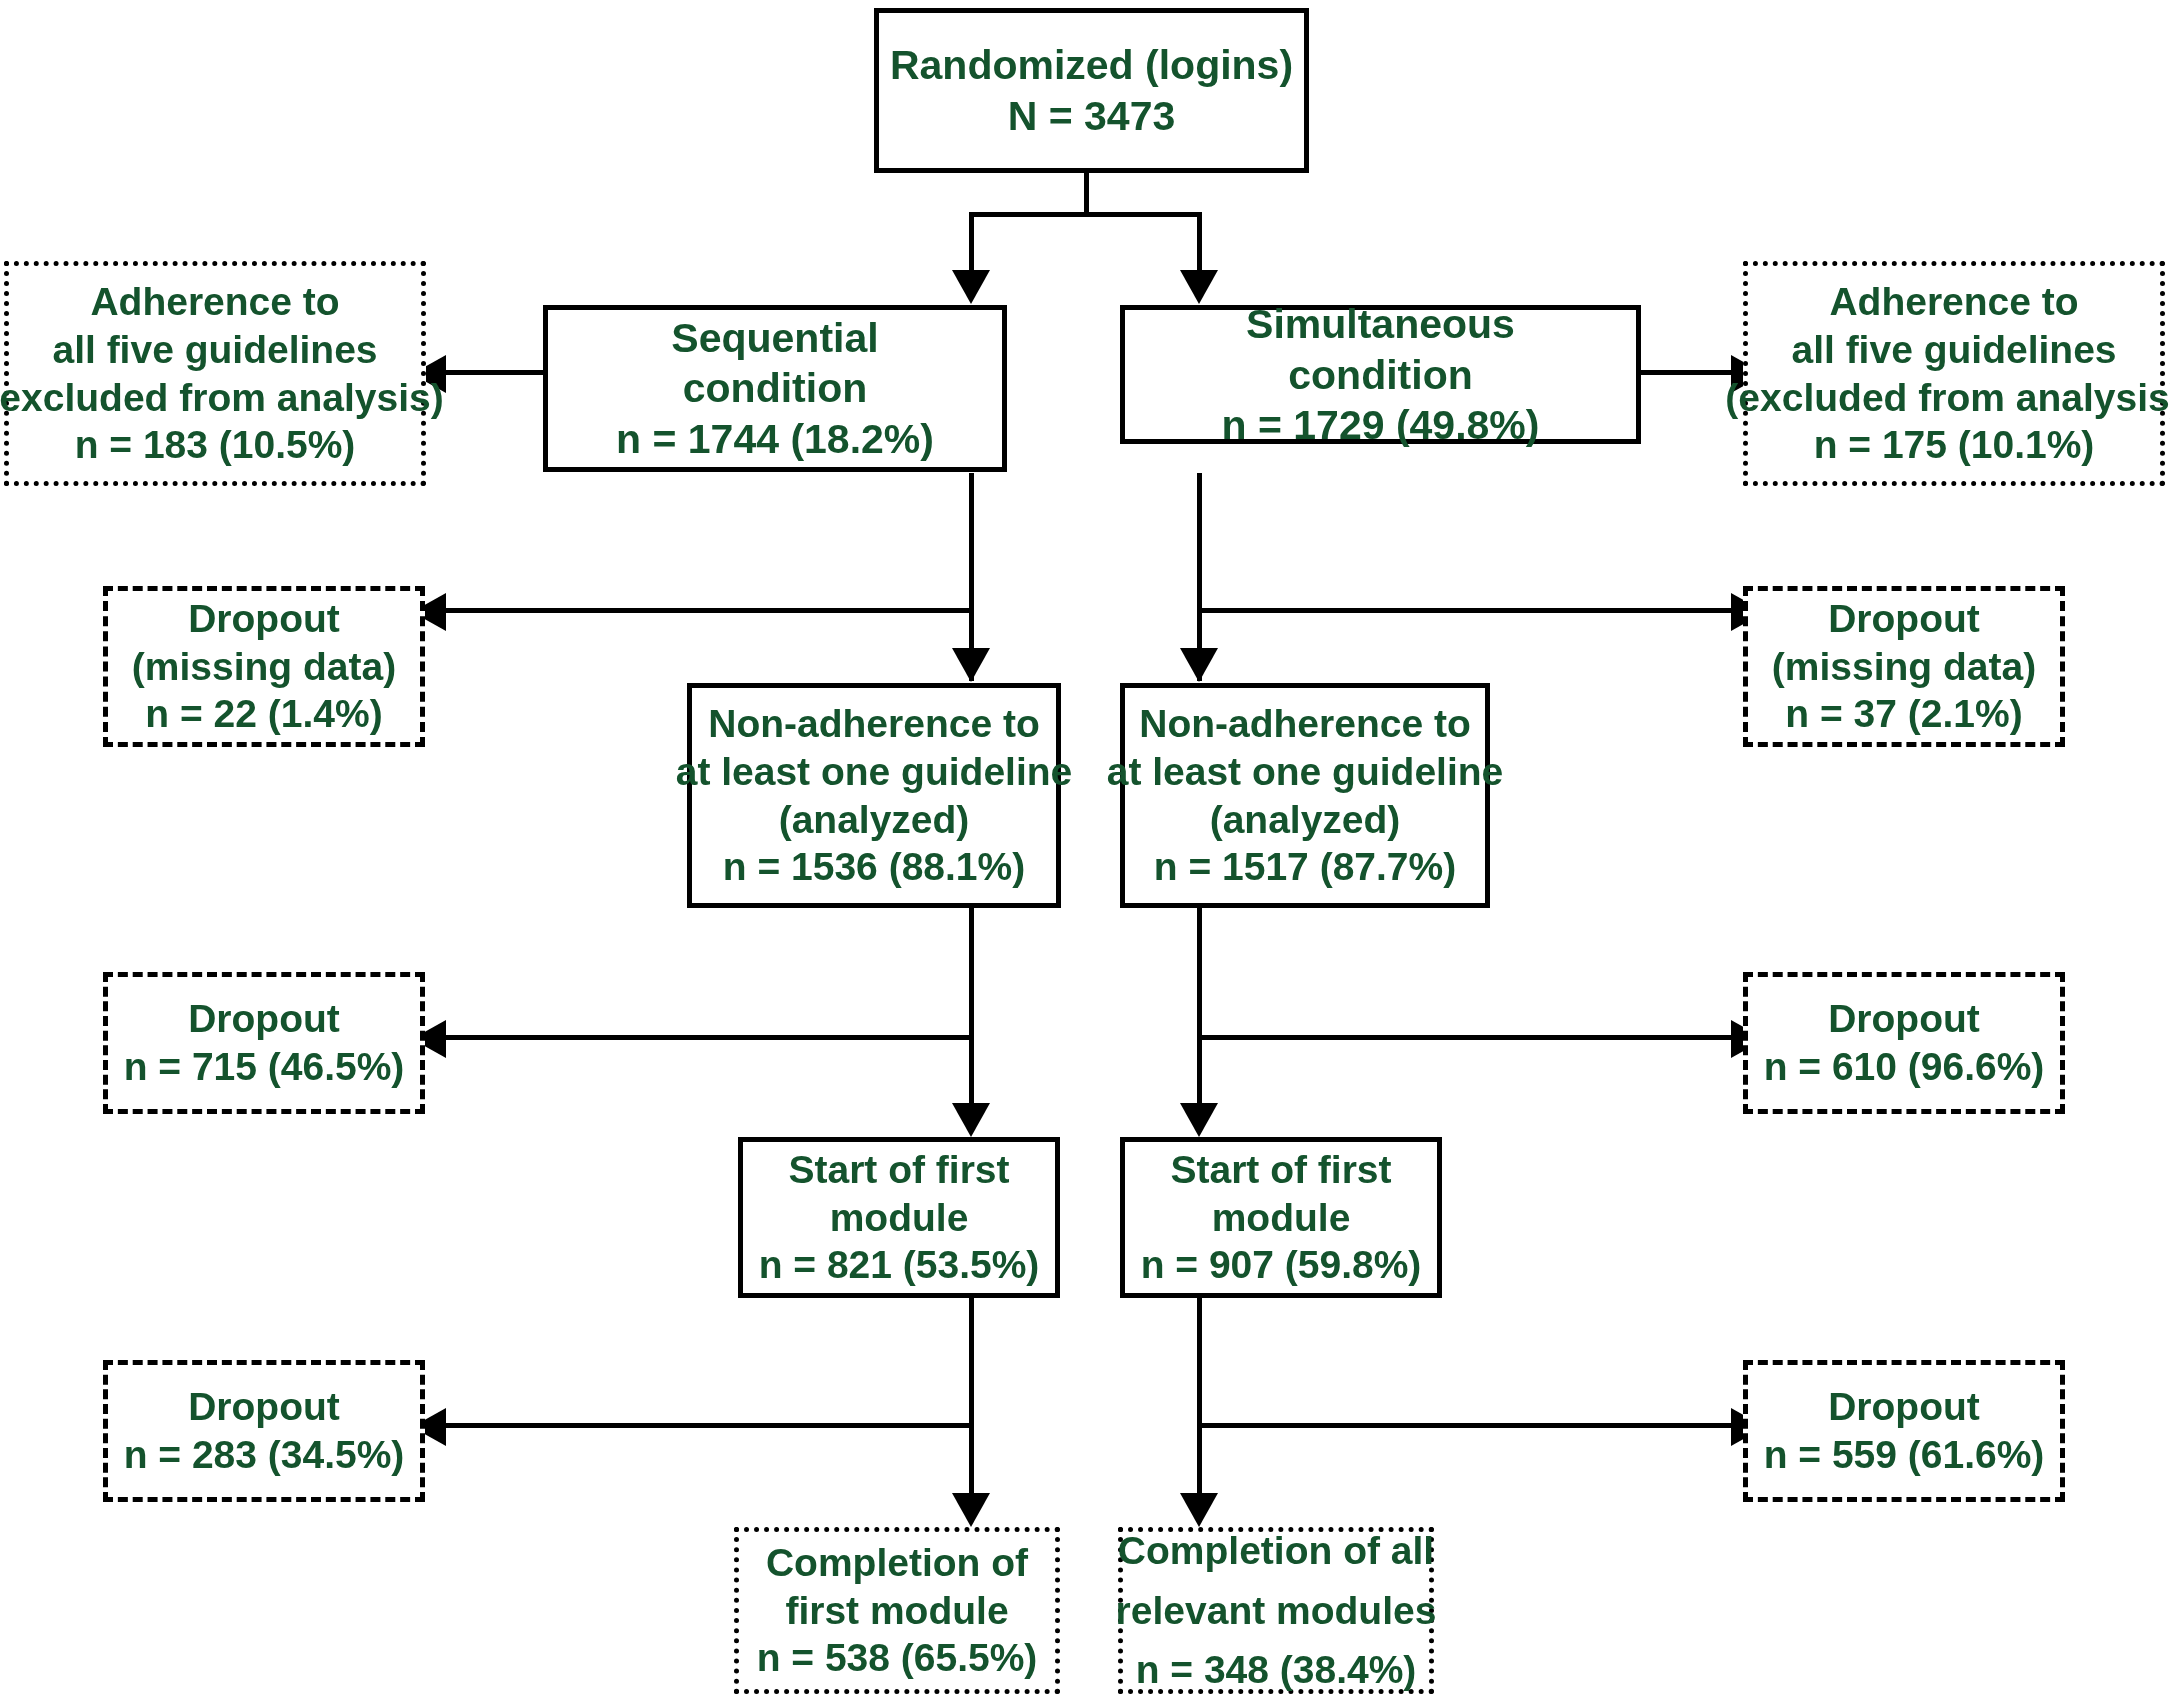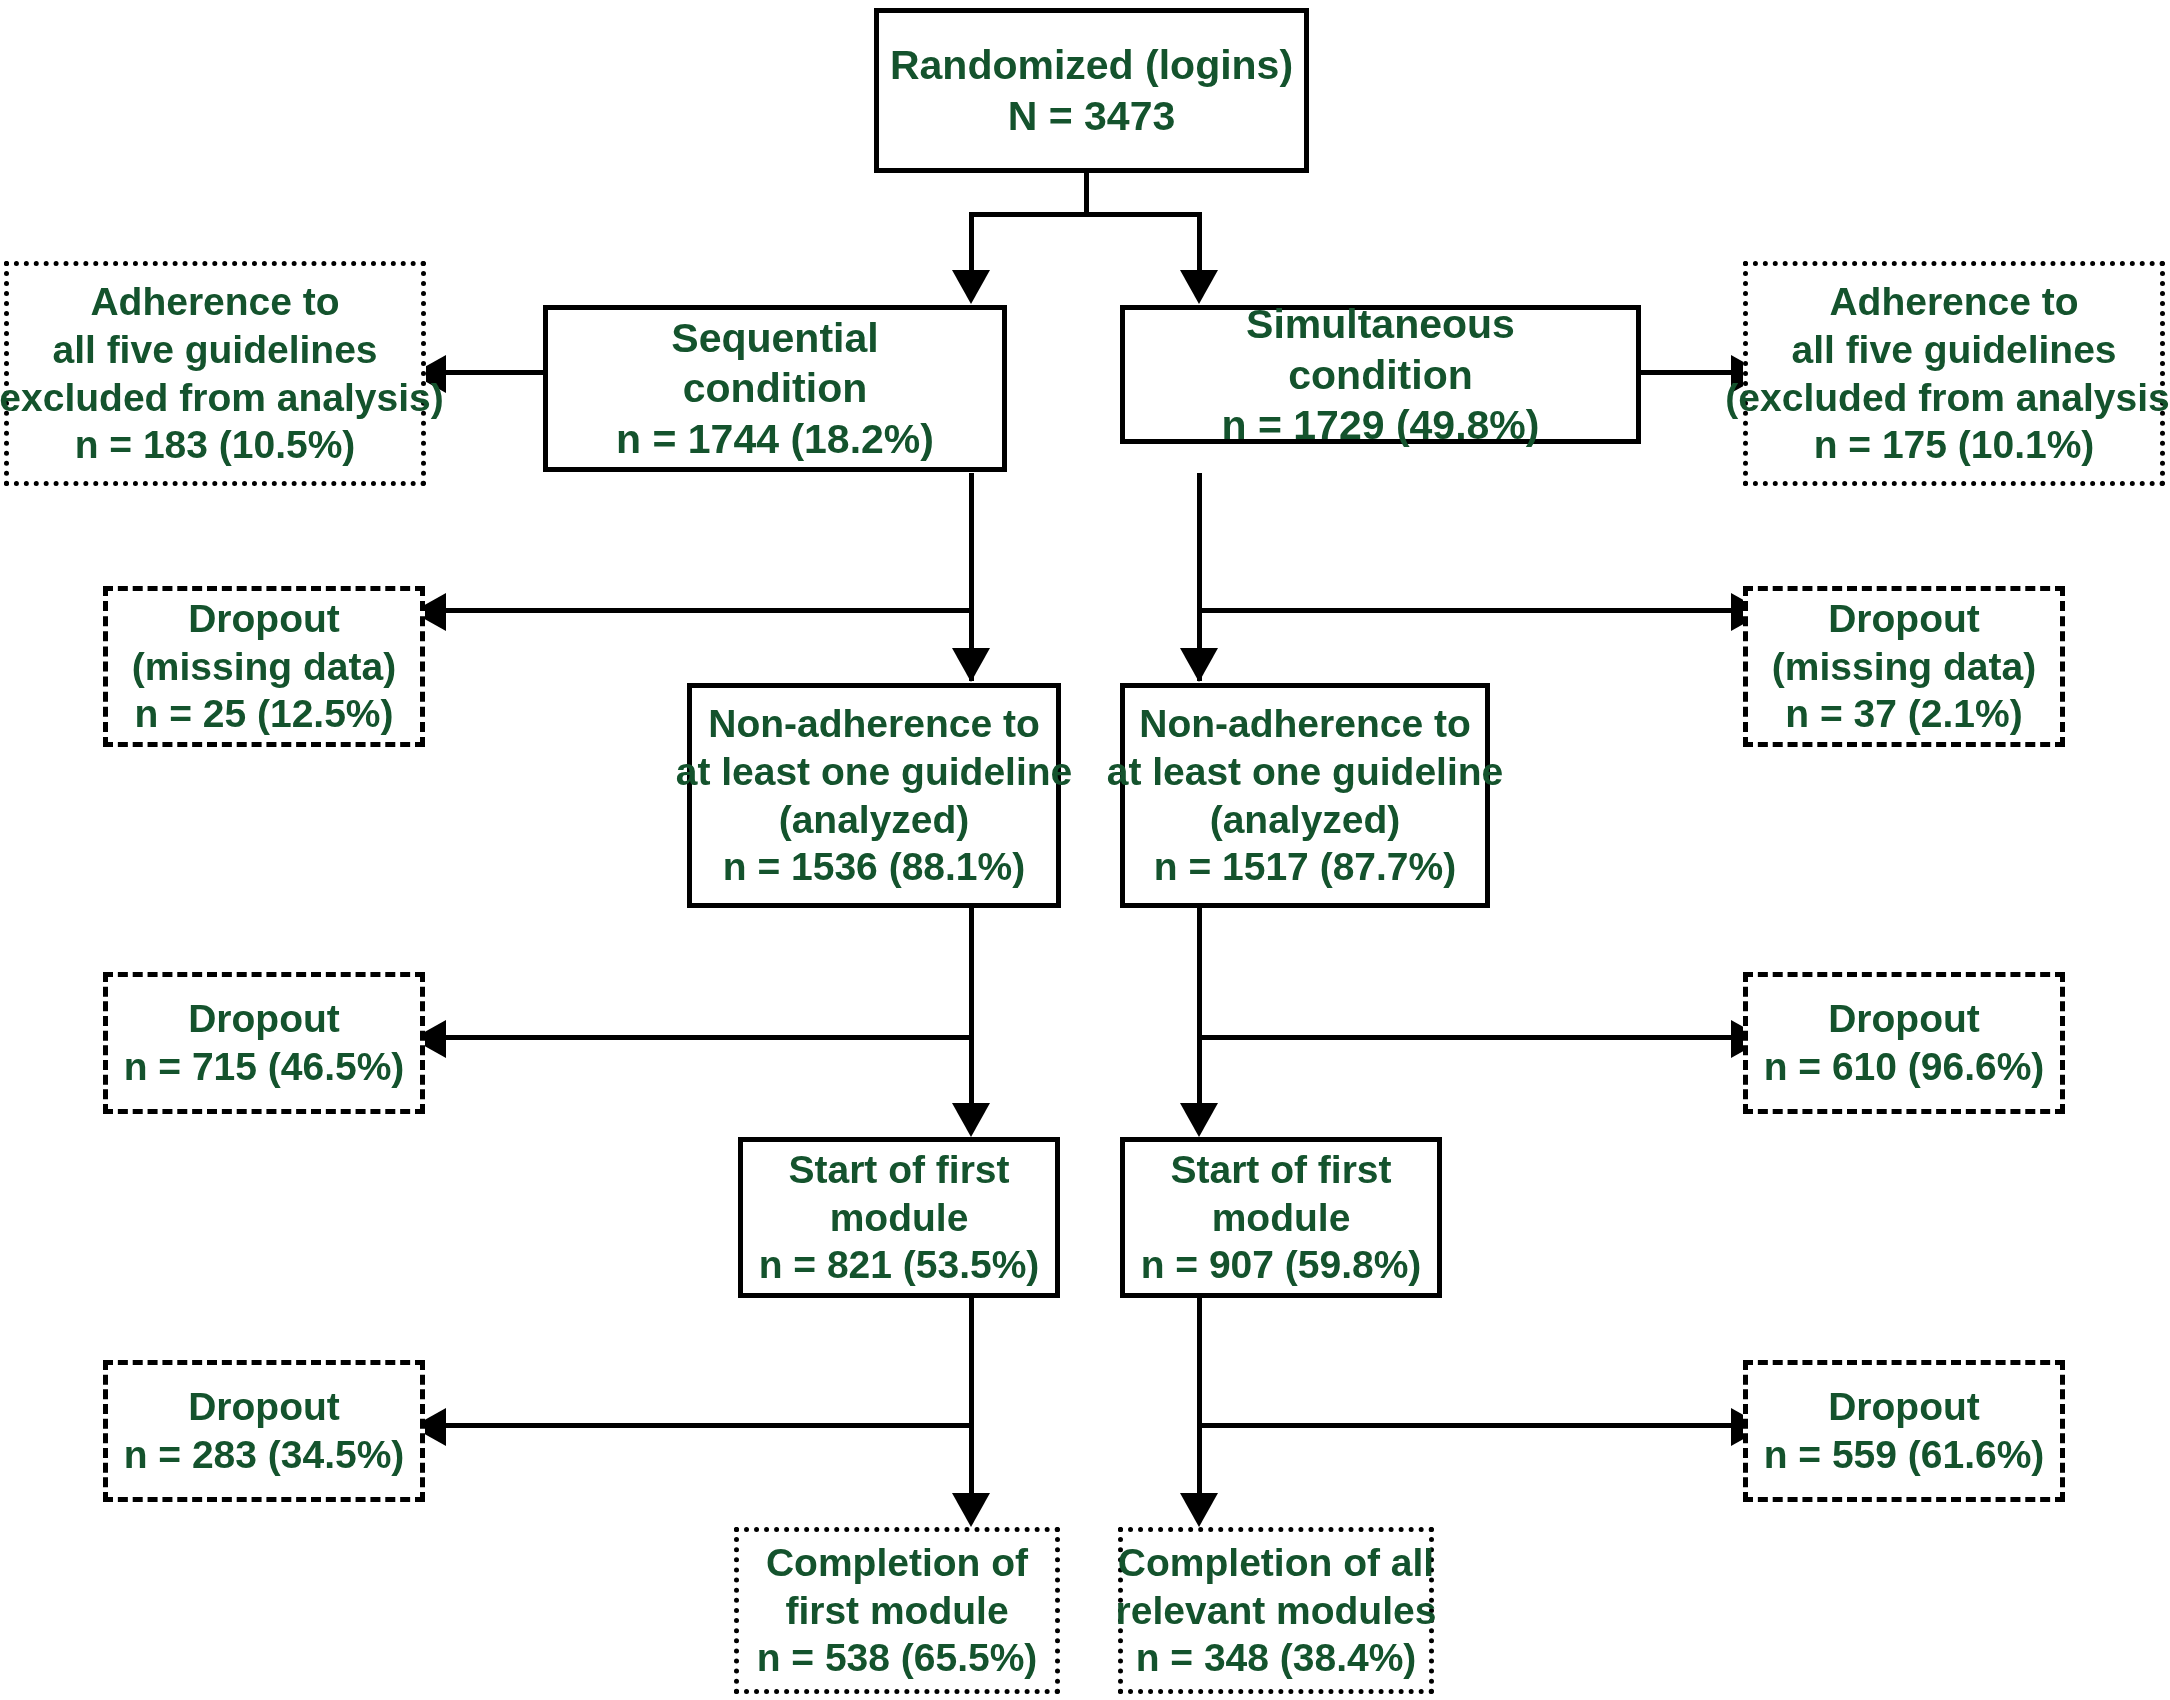--- a/index.html
+++ b/index.html
@@ -151,21 +151,21 @@
 
   <div class="node solid fs-big" style="left:1120px; top:305px; width:521px; height:139px;">
     <span class="line">Simultaneous</span>
     <span class="line">condition</span>
     <span class="line">n = 1729 (49.8%)</span>
   </div>
 
   <div class="node dashed fs-mid" style="left:103px; top:586px; width:322px; height:161px;">
     <span class="line">Dropout</span>
     <span class="line">(missing data)</span>
-    <span class="line">n = 25 (12.5%)</span>
+    <span class="line">n = 22 (1.4%)</span>
   </div>
 
   <div class="node dashed fs-mid" style="left:1743px; top:586px; width:322px; height:161px;">
     <span class="line">Dropout</span>
     <span class="line">(missing data)</span>
     <span class="line">n = 37 (2.1%)</span>
   </div>
 
   <div class="node solid fs-mid" style="left:687px; top:683px; width:374px; height:225px;">
     <span class="line">Non-adherence to</span>
@@ -212,20 +212,20 @@
     <span class="line">Dropout</span>
     <span class="line">n = 559 (61.6%)</span>
   </div>
 
   <div class="node dotted fs-mid" style="left:734px; top:1527px; width:326px; height:167px;">
     <span class="line">Completion of</span>
     <span class="line">first module</span>
     <span class="line">n = 538 (65.5%)</span>
   </div>
 
-  <div class="node dotted fs-mid" style="left:1118px; top:1527px; width:316px; height:167px;">
+  <div class="node dotted fs-mid" style="left:1118px; top:1527px; width:316px; height:167px;gap:12px;">
     <span class="line">Completion of all</span>
     <span class="line">relevant modules</span>
     <span class="line">n = 348 (38.4%)</span>
   </div>
 
 </div>
 
 
 </body></html>

